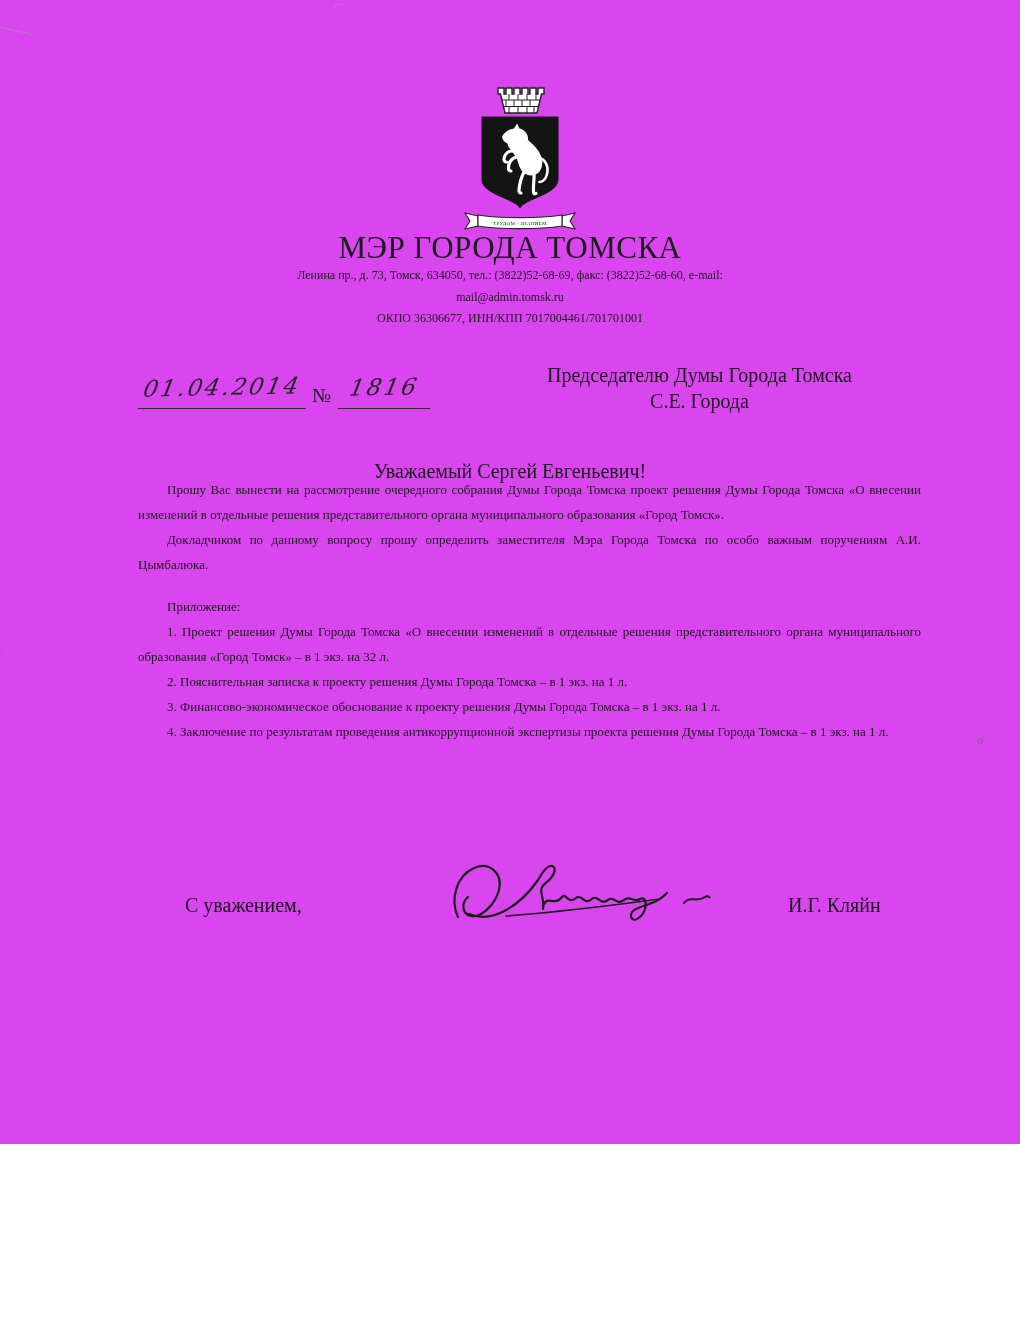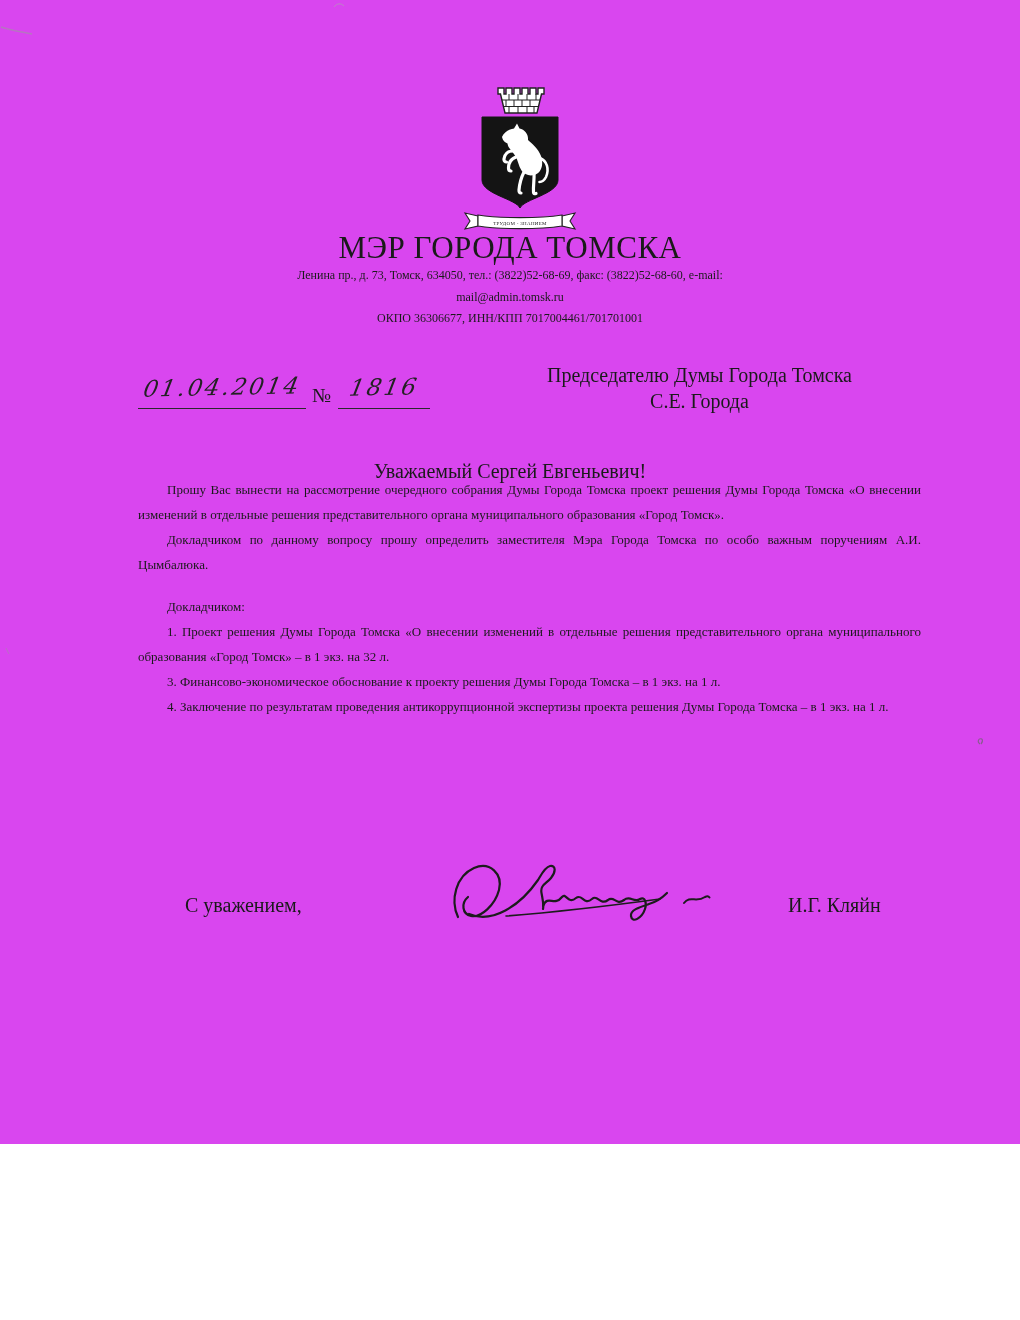--- a/index.html
+++ b/index.html
@@ -126,22 +126,23 @@
   <div class="addressee">
     <div>Председателю Думы Города Томска</div>
     <div>С.Е. Города</div>
   </div>
 
   <div class="salutation">Уважаемый Сергей Евгеньевич!</div>
 
   <div class="body-text">
     <p>Прошу Вас вынести на рассмотрение очередного собрания Думы Города Томска проект решения Думы Города Томска «О внесении изменений в отдельные решения представительного органа муниципального образования «Город Томск».</p>
     <p>Докладчиком по данному вопросу прошу определить  заместителя Мэра Города Томска по особо важным поручениям А.И. Цымбалюка.</p>
-    <p class="attach-head">Докладчиком:</p>
+    <p class="attach-head">Приложение:</p>
     <p>1. Проект решения Думы Города Томска «О внесении изменений в отдельные решения представительного органа муниципального образования «Город Томск» – в 1 экз. на 32 л.</p>
+    <p>2. Пояснительная записка к проекту решения Думы Города Томска – в 1 экз. на 1 л.</p>
     <p>3. Финансово-экономическое обоснование к проекту решения Думы Города Томска – в 1 экз. на 1 л.</p>
     <p>4. Заключение по результатам проведения антикоррупционной экспертизы проекта решения Думы Города Томска –  в 1 экз. на  1 л.</p>
   </div>
 
   <div class="closing-respect">С уважением,</div>
 
   <svg class="signature-svg" width="270" height="85" viewBox="0 0 270 85">
     <g fill="none" stroke="#1c1c1c" stroke-width="2.2" stroke-linecap="round">
       <path d="M10,63 C2,46 8,22 26,14 C42,7 55,20 51,36 C47,51 33,64 23,62 C14,60 13,49 20,43"></path>
       <path d="M21,60 C44,70 72,52 90,26 C93,21 97,13 102,12 C108,11 108,18 103,24 C98,30 92,31 93.5,39 C94.5,45 96,50 95,55"></path>

